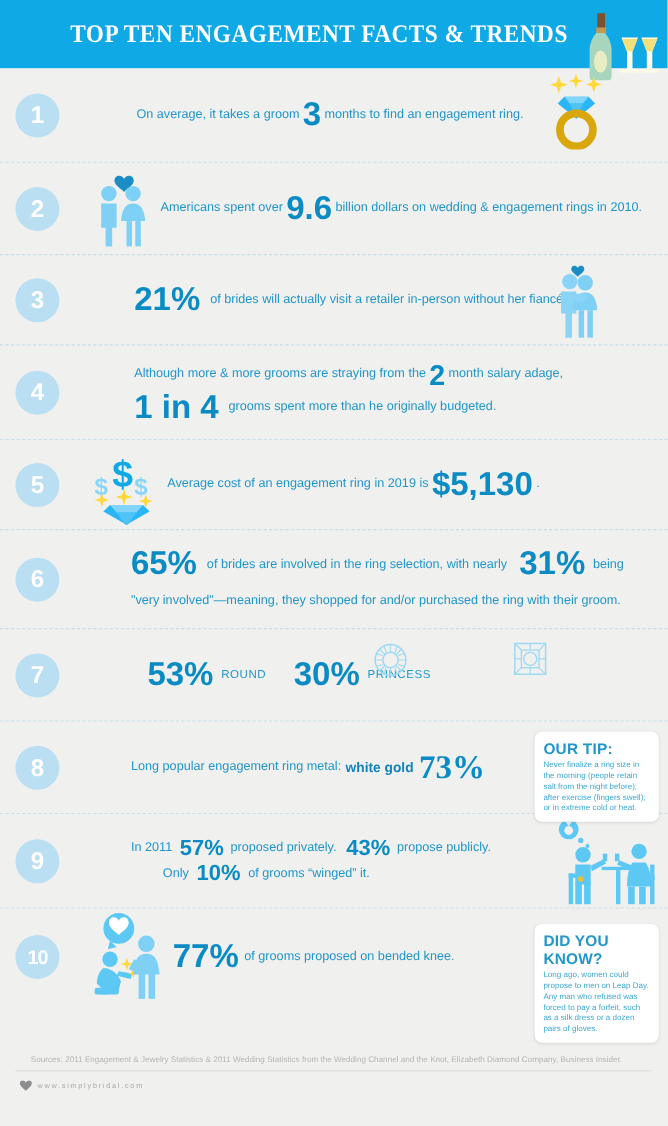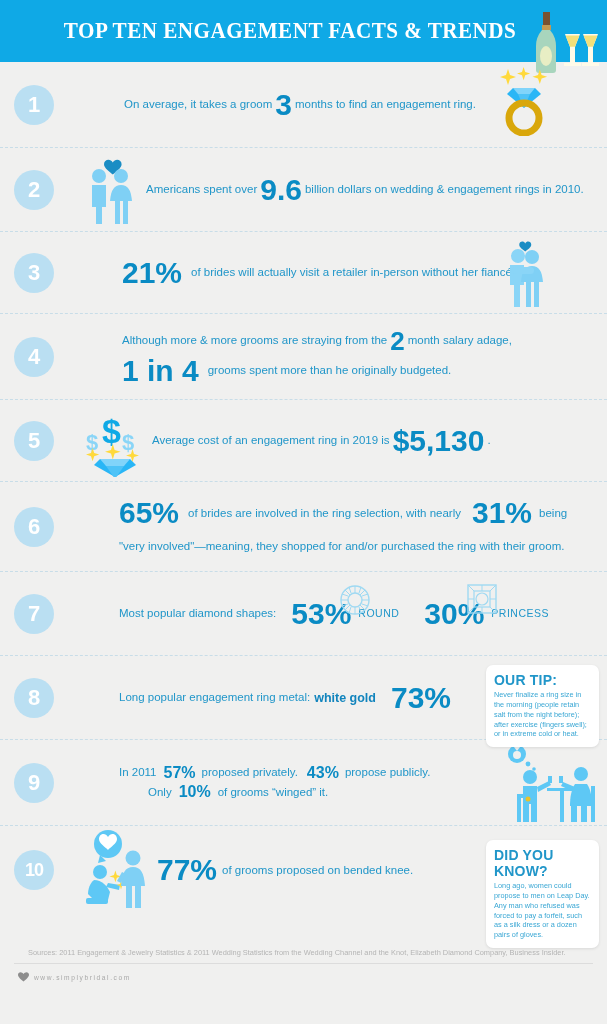--- a/index.html
+++ b/index.html
@@ -78,21 +78,21 @@
   }
   .big {
     color:#0a8bc4;
     font-weight:bold;
     font-size:26px;
     line-height:1;
     vertical-align:middle;
     padding:0 3px;
   }
   .big-xl { font-size:30px; }
-  .big-lg { font-size:16px; }
+  .big-lg { font-size:20px; }
   .line { display:block; width:100%; }
   .bold-inline { font-weight:bold; color:#1184bd; font-size:12.5px; }
 
   
   .icon { flex:0 0 auto; }
 
   
   .callout {
     position:absolute;
     right:8px;
@@ -110,21 +110,21 @@
     letter-spacing:0.2px;
     margin-bottom:2px;
   }
   .callout-text {
     color:#3aa7d4;
     font-size:7.3px;
     line-height:1.35;
   }
 
   
-  .footer { position:absolute; left:0; right:0; bottom:10px; height:72px; }
+  .footer { position:absolute; left:0; right:0; bottom:0; height:72px; }
   .sources {
     color:#b4b4b4;
     font-size:7.4px;
     padding:6px 14px 6px 14px;
     border-bottom:1px solid #dcdcdc;
     margin:0 14px;
   }
   .footer-bar {
     display:flex;
     align-items:center;
@@ -272,21 +272,20 @@
       </div>
       <div class="line" style="margin-top:8px;">
         <span class="txt">"very involved"—meaning, they shopped for and/or purchased the ring with their groom.</span>
       </div>
     </div>
   </div>
 
   <div class="fact" style="height:84px;">
     <div class="num-circle">7</div>
     <div class="fact-body" style="padding-left:55px;align-items:center;">
-      <span class="txt">Most popular diamond shapes:</span>
       <span class="big big-xl" style="margin-left:12px;">53%</span>
       <span class="txt" style="margin-left:4px;font-size:10.5px;letter-spacing:0.5px;">ROUND</span>
       <span class="big big-xl" style="margin-left:22px;">30%</span>
       <span class="txt" style="margin-left:4px;font-size:10.5px;letter-spacing:0.5px;">PRINCESS</span>
     </div>
     <svg width="32" height="32" viewBox="0 0 32 32" style="position:absolute;left:339px;top:12px;">
       <circle cx="16" cy="16" r="14" fill="none" stroke="#9fd9f2" stroke-width="1.4"></circle>
       <circle cx="16" cy="16" r="7" fill="none" stroke="#9fd9f2" stroke-width="1.4"></circle>
       <g stroke="#9fd9f2" stroke-width="1" fill="none">
         <path d="M16 2 L16 9 M16 23 L16 30 M2 16 L9 16 M23 16 L30 16"></path>
@@ -304,21 +303,21 @@
         <path d="M16 2 L16 8 M16 24 L16 30 M2 16 L8 16 M24 16 L30 16"></path>
       </g>
     </svg>
   </div>
 
   <div class="fact" style="height:84px;">
     <div class="num-circle">8</div>
     <div class="fact-body" style="padding-left:55px;align-items:center;">
       <span class="txt">Long popular engagement ring metal:</span>
       <span class="bold-inline" style="margin-left:4px;">white gold</span>
-      <span class="big" style="font-size:30px;margin-left:12px;">73%</span>
+      <span class="big" style="font-size:30px;margin-left:2px;font-family:Liberation Serif, serif;">73%</span>
     </div>
     <div class="callout" style="top:9px;">
       <div class="callout-title">OUR TIP:</div>
       <div class="callout-text">Never finalize a ring size in the morning (people retain salt from the night before); after exercise (fingers swell); or in extreme cold or heat.</div>
     </div>
   </div>
 
   <div class="fact" style="height:86px;">
     <div class="num-circle">9</div>
     <div class="fact-body" style="padding-left:55px;flex-direction:column;align-items:flex-start;padding-right:105px;text-align:center;">

